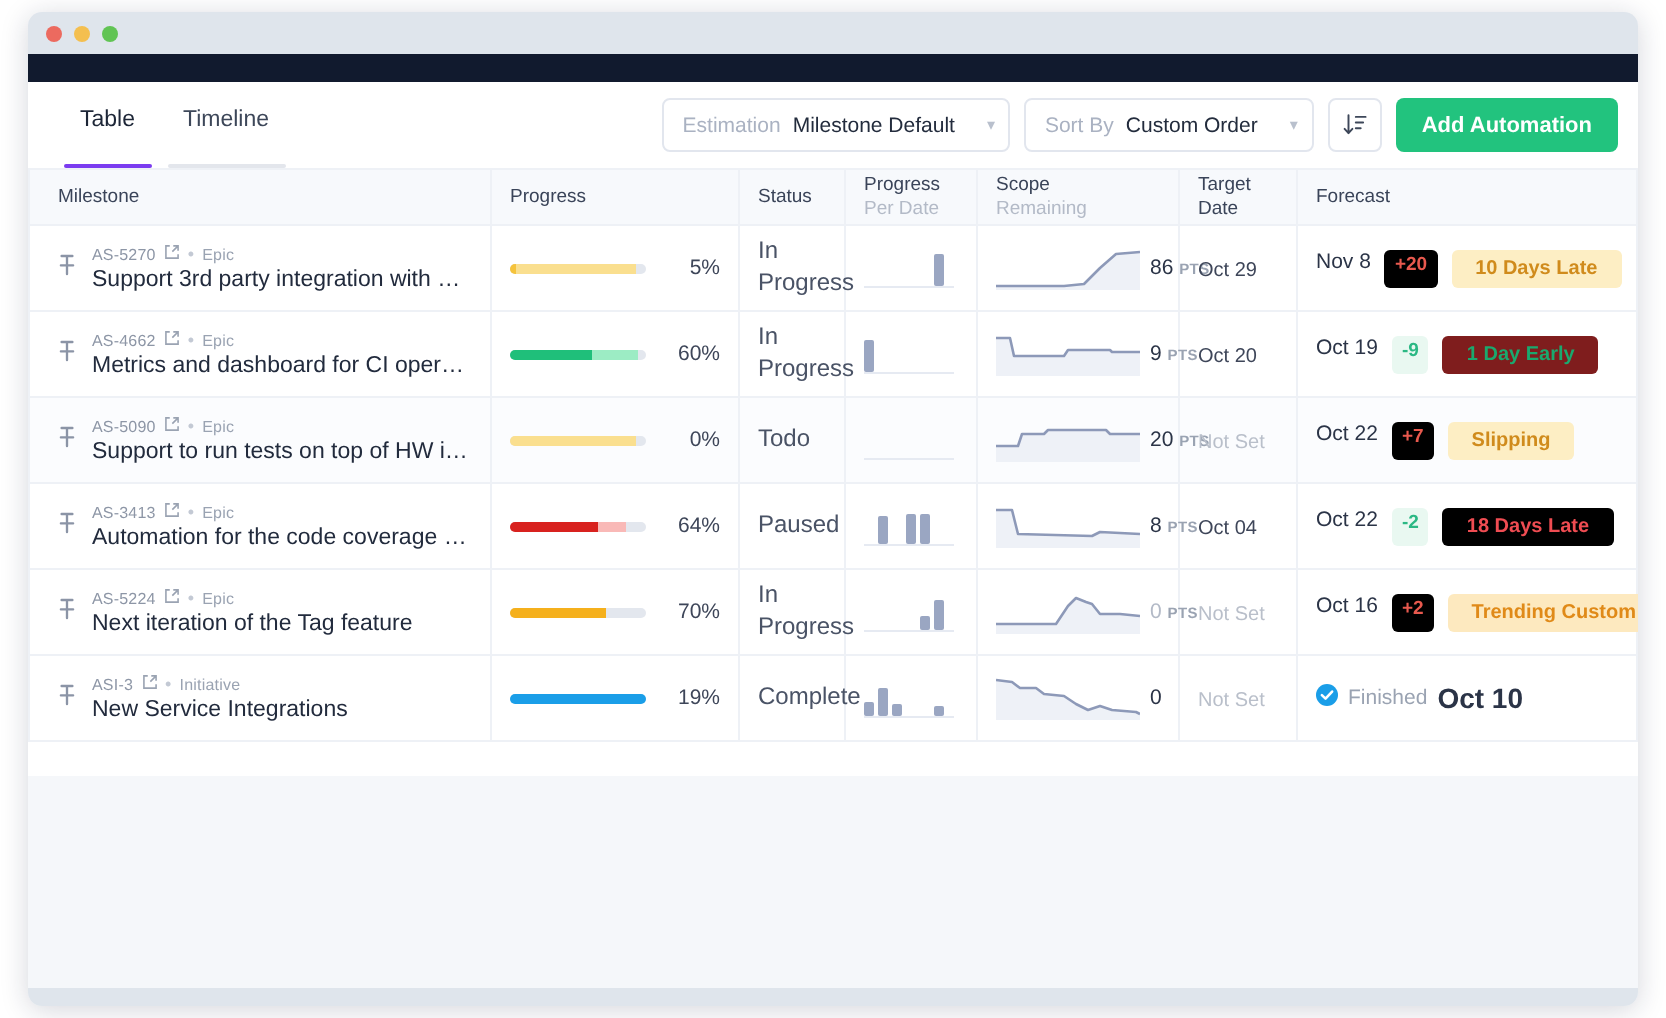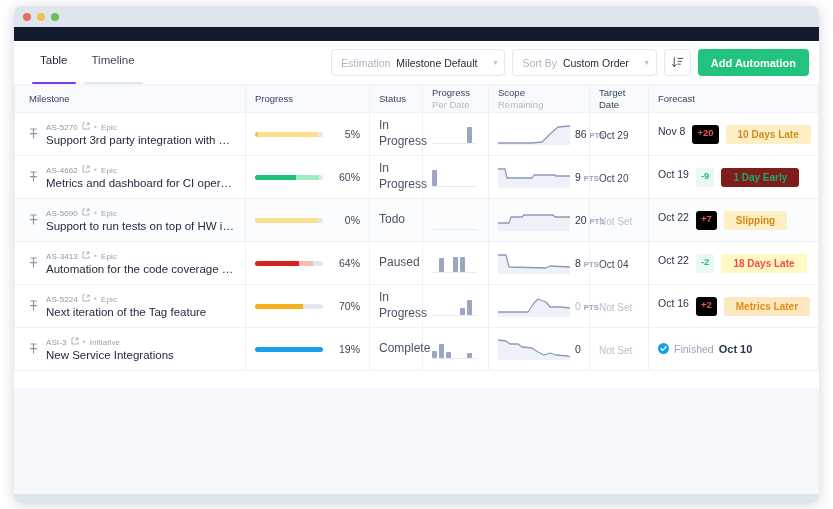--- a/index.html
+++ b/index.html
@@ -218,25 +218,25 @@
     border-radius: 3px; padding: 2px 5px; white-space: nowrap;
   }
   .delta.late  { color: #e8594e; background: #000000; }
   .delta.early { color: #2bb884; background: #e9f8f1; }
   .badge {
     font-size: 10px; font-weight: bold;
     border-radius: 3px; padding: 4px 12px; white-space: nowrap;
   }
   .badge.amber   { color: #d08b1c; background: #fdeec4; }
   .badge.green   { color: #1aa96e; background: #7f1d1d; }
-  .badge.red     { color: #ef4c52; background: #fef9c3; }
+  .badge.red     { color: #ef4c52; background: #000000; }
   .badge.orange  { color: #e08a18; background: #fde9bf; }
   .finished { display: flex; align-items: center; gap: 5px; }
   .finished .lbl { font-size: 10.5px; color: #9aa3b2; }
-  .finished .d   { font-size: 11px; color: #2b3447; font-weight: bold; }
+  .finished .d   { font-size: 14px; color: #2b3447; font-weight: bold; }
 
   .bottombar {
     position: absolute; left: 0; bottom: 0;
     width: 805px; height: 9px;
     background: #dfe5ec;
   }
 </style>
 </head>
 <body>
 
@@ -625,21 +625,21 @@
          <span class="pts muted">0 <span class="u">PTS</span></span>
        </div>
      </td>
      <td>
        <span class="date notset">Not Set</span>
      </td>
      <td>
                 <div class="fc-cell">
             <span class="fc-date">Oct 16</span>
             <span class="delta late">+2</span>
-            <span class="badge orange">Metrics Later</span>
+            <span class="badge orange">Trending Custom</span>
           </div>
               </td>
             </tr>
             <tr>
               <td>
        <div class="ms-cell">
          <span class="pin"><svg width="9" height="11" viewBox="0 0 10 12">
                       <path d="M2 1h6M5 1v5M1.6 6.2h6.8M5 6.2V11" stroke="#8b94a6" stroke-width="1.3" fill="none" stroke-linecap="round"></path>
                     </svg></span>
          <div class="ms-text">

